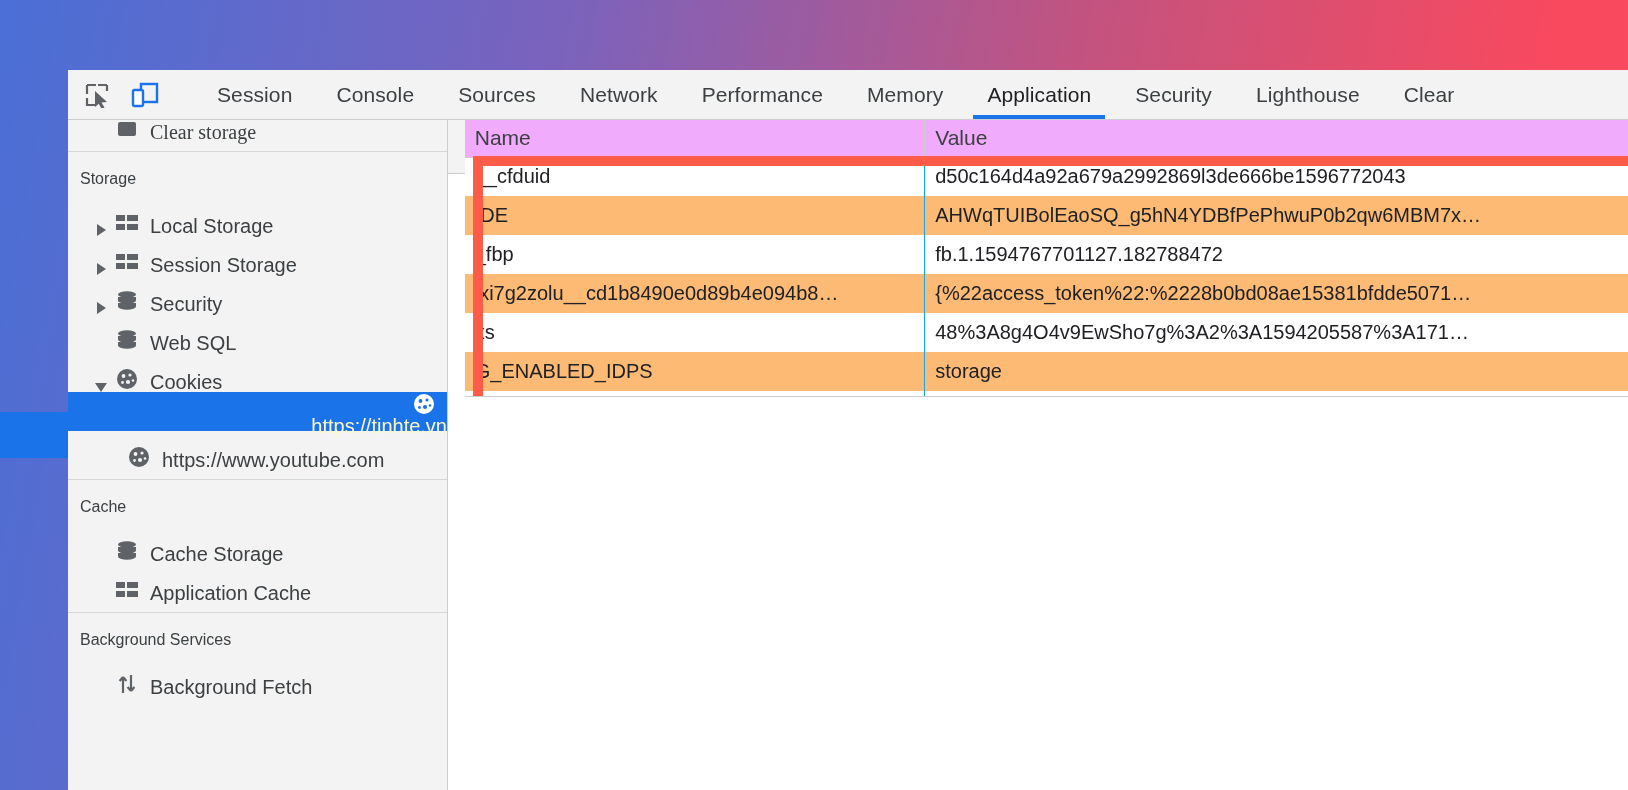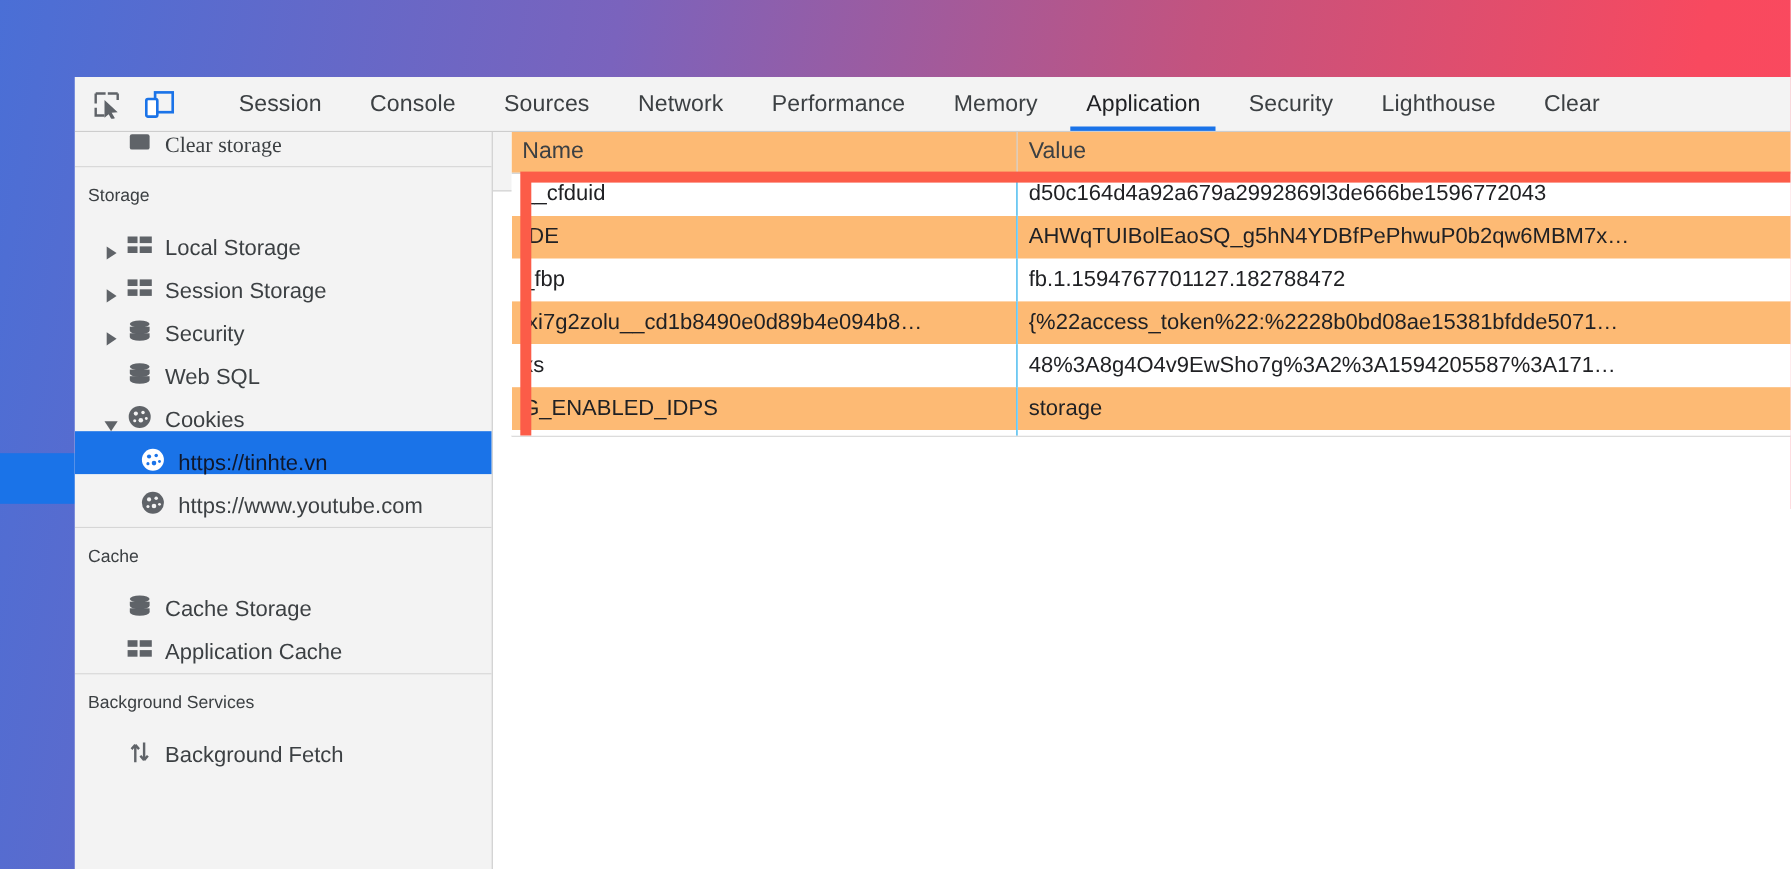--- a/index.html
+++ b/index.html
@@ -111,21 +111,21 @@
   .side-row {
     display: flex;
     align-items: flex-end;
     height: 39px;
     padding-left: 12px;
     white-space: nowrap;
   }
   .side-row.clipped-top { height: 22px; align-items: flex-end; font-family: Liberation Serif, serif; }
   .side-row.indent1 { padding-left: 24px; }
   .side-row.indent2 { padding-left: 58px; }
-  .side-row.selected { background: #1a73e8; color: #0f172a; }
+  .side-row.selected { background: #1a73e8; color: #fef9c3; flex-direction: column; }
   .twisty {
     width: 18px; min-width: 18px;
     display: inline-flex; align-items: center; justify-content: center;
     margin-right: 4px;
   }
   .twisty.empty { visibility: hidden; }
   .tri-right {
     width: 0; height: 0;
     border-left: 9px solid #5f6368;
     border-top: 6px solid transparent;
@@ -215,21 +215,21 @@
     border-bottom: 1px solid #cdcdcd;
   }
   .dg {
     width: 100%;
     table-layout: fixed;
     border-collapse: collapse;
     font-size: 20px;
     color: #202124;
   }
   .dg th {
-    background: #fdba74;
+    background: #f0abfc;
     font-weight: normal;
     text-align: left;
     height: 37px;
     padding: 0 0 0 10px;
     border-right: 1px solid #cdcdcd;
     border-bottom: 1px solid #cdcdcd;
     font-size: 21px;
     color: #3c4043;
   }
   .dg td {

